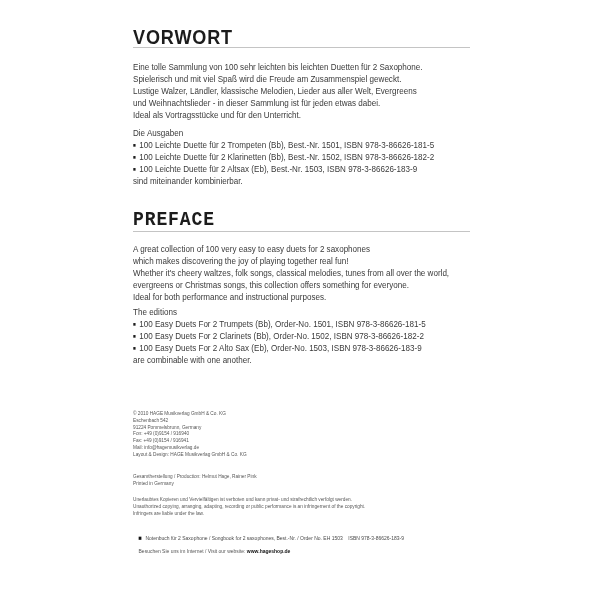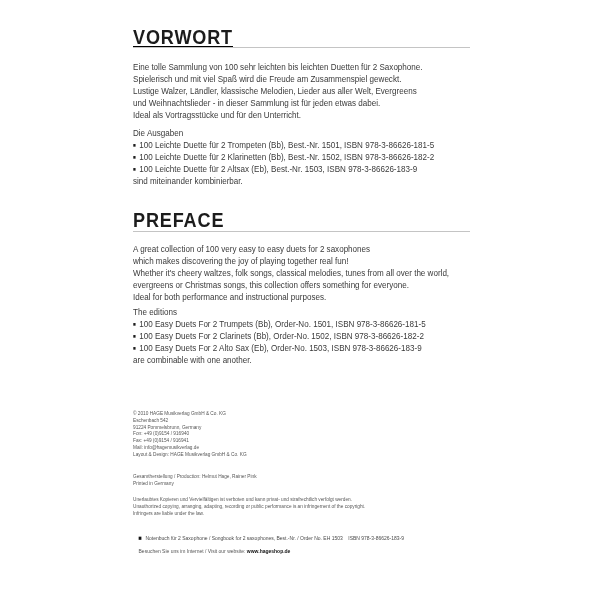--- a/index.html
+++ b/index.html
@@ -71,21 +71,21 @@
   .website-url {
     font-weight: bold;
     color: #111111;
   }
 </style>
 </head>
 <body>
 
 <div class="page">
 
-  <div class="abs" style="left:133px; top:27px;text-decoration:underline;">
+  <div class="abs" style="left:133px; top:27px;">
     <div class="section-title cx">VORWORT</div>
   </div>
   <div class="abs rule" style="left:133px; top:47px;"></div>
 
   <div class="abs cx" style="left:133px; top:61px;">
 
   <div class="body-line">Eine tolle Sammlung von 100 sehr leichten bis leichten Duetten für 2 Saxophone.</div>
       <div class="body-line">Spielerisch und mit viel Spaß wird die Freude am Zusammenspiel geweckt.</div>
       <div class="body-line">Lustige Walzer, Ländler, klassische Melodien, Lieder aus aller Welt, Evergreens</div>
       <div class="body-line">und Weihnachtslieder - in dieser Sammlung ist für jeden etwas dabei.</div>
@@ -96,21 +96,21 @@
     <div class="body-line">Die Ausgaben</div>
     <div>
 
     <div class="body-line"><span class="sq">■</span><span>100 Leichte Duette für 2 Trompeten (Bb), Best.-Nr. 1501, ISBN 978-3-86626-181-5</span></div>
         <div class="body-line"><span class="sq">■</span><span>100 Leichte Duette für 2 Klarinetten (Bb), Best.-Nr. 1502, ISBN 978-3-86626-182-2</span></div>
         <div class="body-line"><span class="sq">■</span><span>100 Leichte Duette für 2 Altsax (Eb), Best.-Nr. 1503, ISBN 978-3-86626-183-9</span></div>
       </div>
     <div class="body-line">sind miteinander kombinierbar.</div>
   </div>
 
-  <div class="abs" style="left:133px; top:210px;">
+  <div class="abs" style="left:133px; top:210px;font-family:Liberation Mono, monospace;">
     <div class="section-title cx">PREFACE</div>
   </div>
   <div class="abs rule" style="left:133px; top:231px;"></div>
 
   <div class="abs cx" style="left:133px; top:243px;">
 
   <div class="body-line">A great collection of 100 very easy to easy duets for 2 saxophones</div>
       <div class="body-line">which makes discovering the joy of playing together real fun!</div>
       <div class="body-line">Whether it's cheery waltzes, folk songs, classical melodies, tunes from all over the world,</div>
       <div class="body-line">evergreens or Christmas songs, this collection offers something for everyone.</div>

